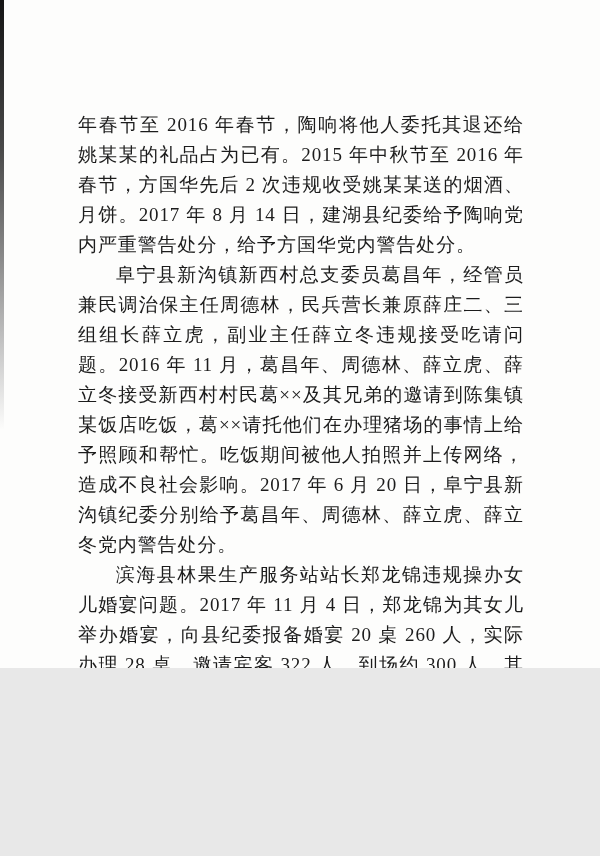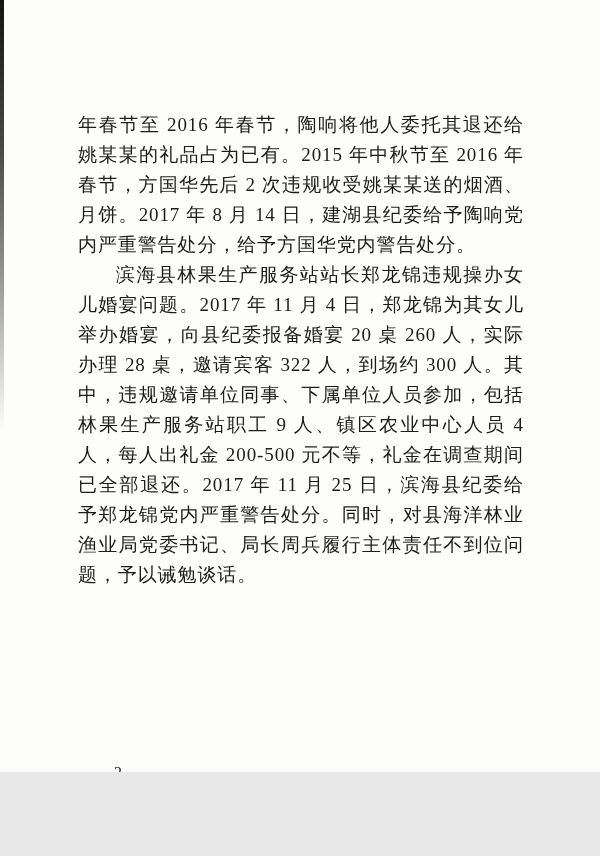--- a/index.html
+++ b/index.html
@@ -3,21 +3,21 @@
 <meta charset="utf-8">
 <style>
   html, body {
     margin: 0;
     padding: 0;
     background: #e8e8e8;
   }
   .page {
     position: relative;
     width: 600px;
-    height: 772px;
+    height: 668px;
     background: #fdfdfc;
     overflow: hidden;
     font-family: "Liberation Serif", "DejaVu Serif", serif;
   }
   
   .scan-edge {
     position: absolute;
     left: 0;
     top: 0;
     width: 4px;
@@ -59,19 +59,20 @@
 </style>
 </head>
 <body>
 
 <div class="page">
 
   <div class="scan-edge"></div>
 
   <div class="text-block">
     <p>年春节至 2016 年春节，陶响将他人委托其退还给姚某某的礼品占为已有。2015 年中秋节至 2016 年春节，方国华先后 2 次违规收受姚某某送的烟酒、月饼。2017 年 8 月 14 日，建湖县纪委给予陶响党内严重警告处分，给予方国华党内警告处分。</p>
+    <p class="indent">阜宁县新沟镇新西村总支委员葛昌年，经管员兼民调治保主任周德林，民兵营长兼原薛庄二、三组组长薛立虎，副业主任薛立冬违规接受吃请问题。2016 年 11 月，葛昌年、周德林、薛立虎、薛立冬接受新西村村民葛××及其兄弟的邀请到陈集镇某饭店吃饭，葛××请托他们在办理猪场的事情上给予照顾和帮忙。吃饭期间被他人拍照并上传网络，造成不良社会影响。2017 年 6 月 20 日，阜宁县新沟镇纪委分别给予葛昌年、周德林、薛立虎、薛立冬党内警告处分。</p>
     <p class="indent">滨海县林果生产服务站站长郑龙锦违规操办女儿婚宴问题。2017 年 11 月 4 日，郑龙锦为其女儿举办婚宴，向县纪委报备婚宴 20 桌 260 人，实际办理 28 桌，邀请宾客 322 人，到场约 300 人。其中，违规邀请单位同事、下属单位人员参加，包括林果生产服务站职工 9 人、镇区农业中心人员 4 人，每人出礼金 200-500 元不等，礼金在调查期间已全部退还。2017 年 11 月 25 日，滨海县纪委给予郑龙锦党内严重警告处分。同时，对县海洋林业渔业局党委书记、局长周兵履行主体责任不到位问题，予以诫勉谈话。</p>
 
   </div>
 
   <div class="footer">— 2 —</div>
 
 </div>
 
 </body></html>

